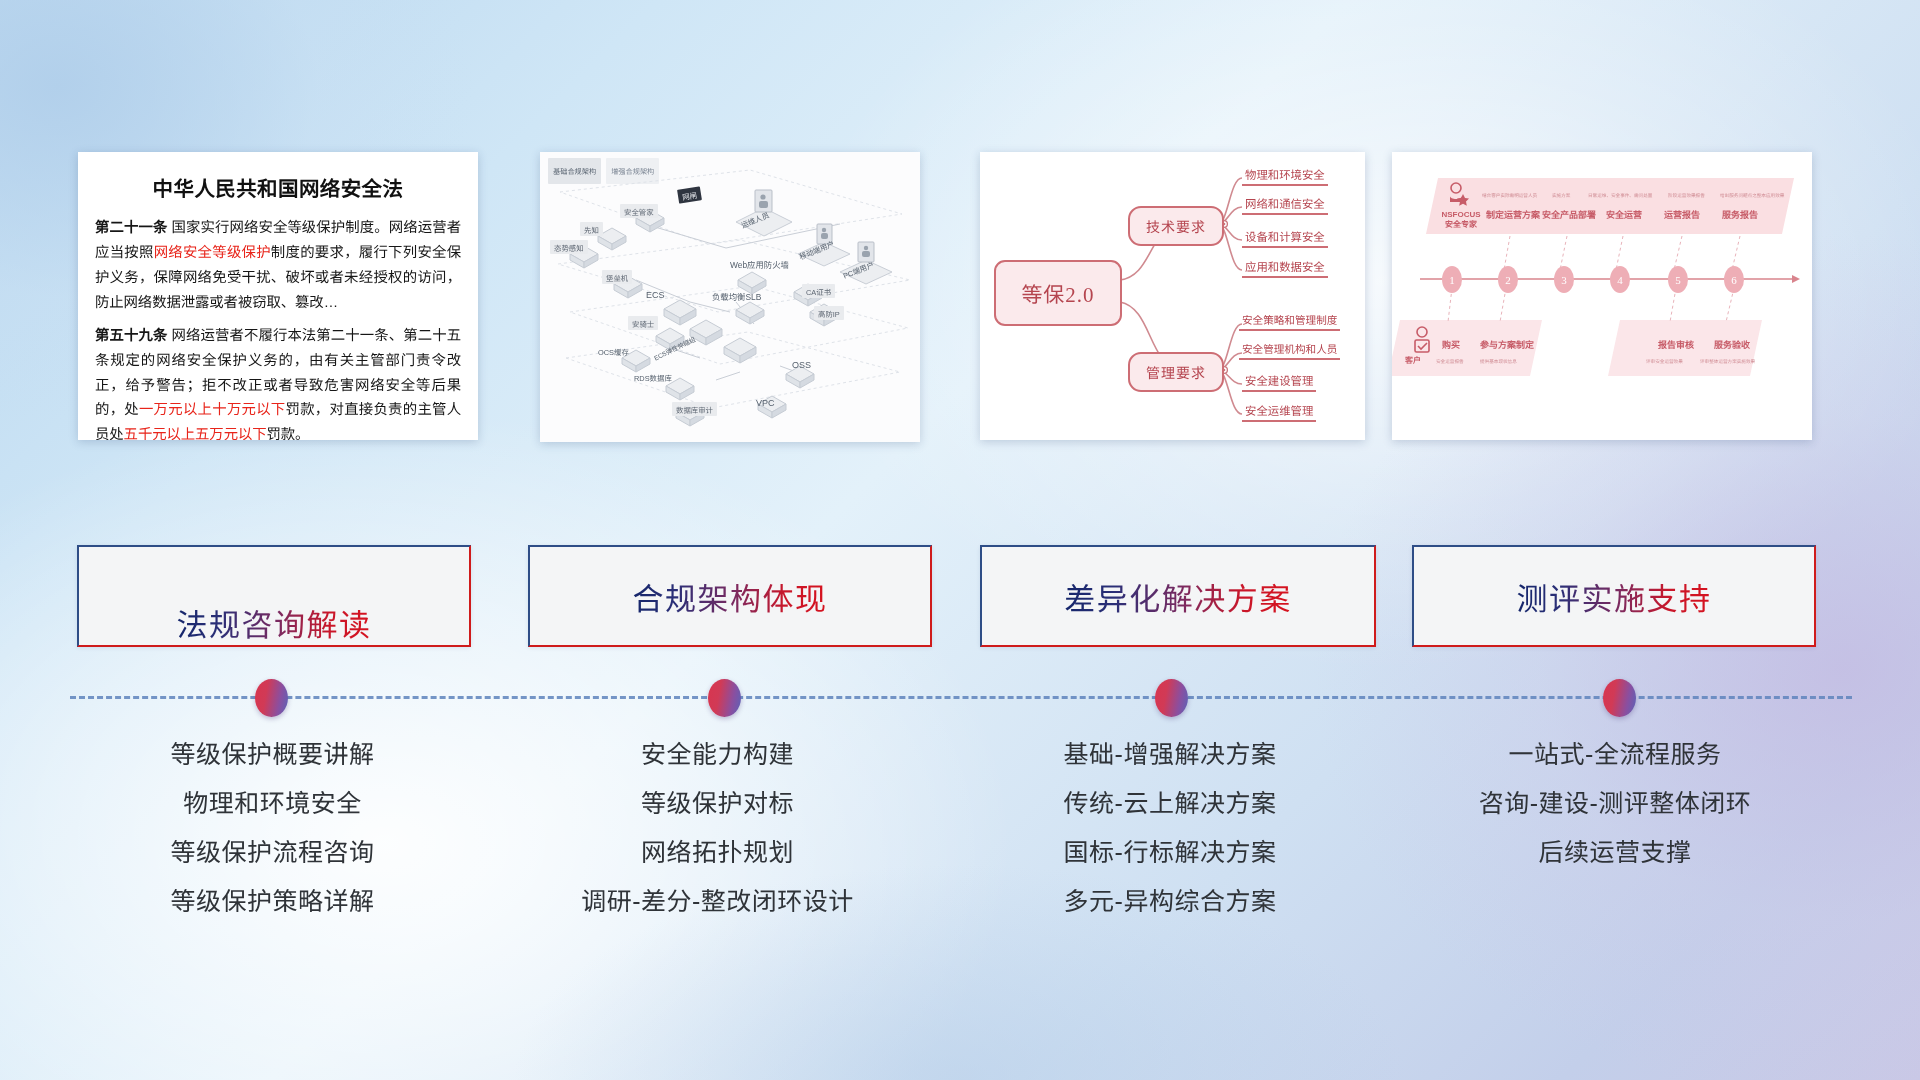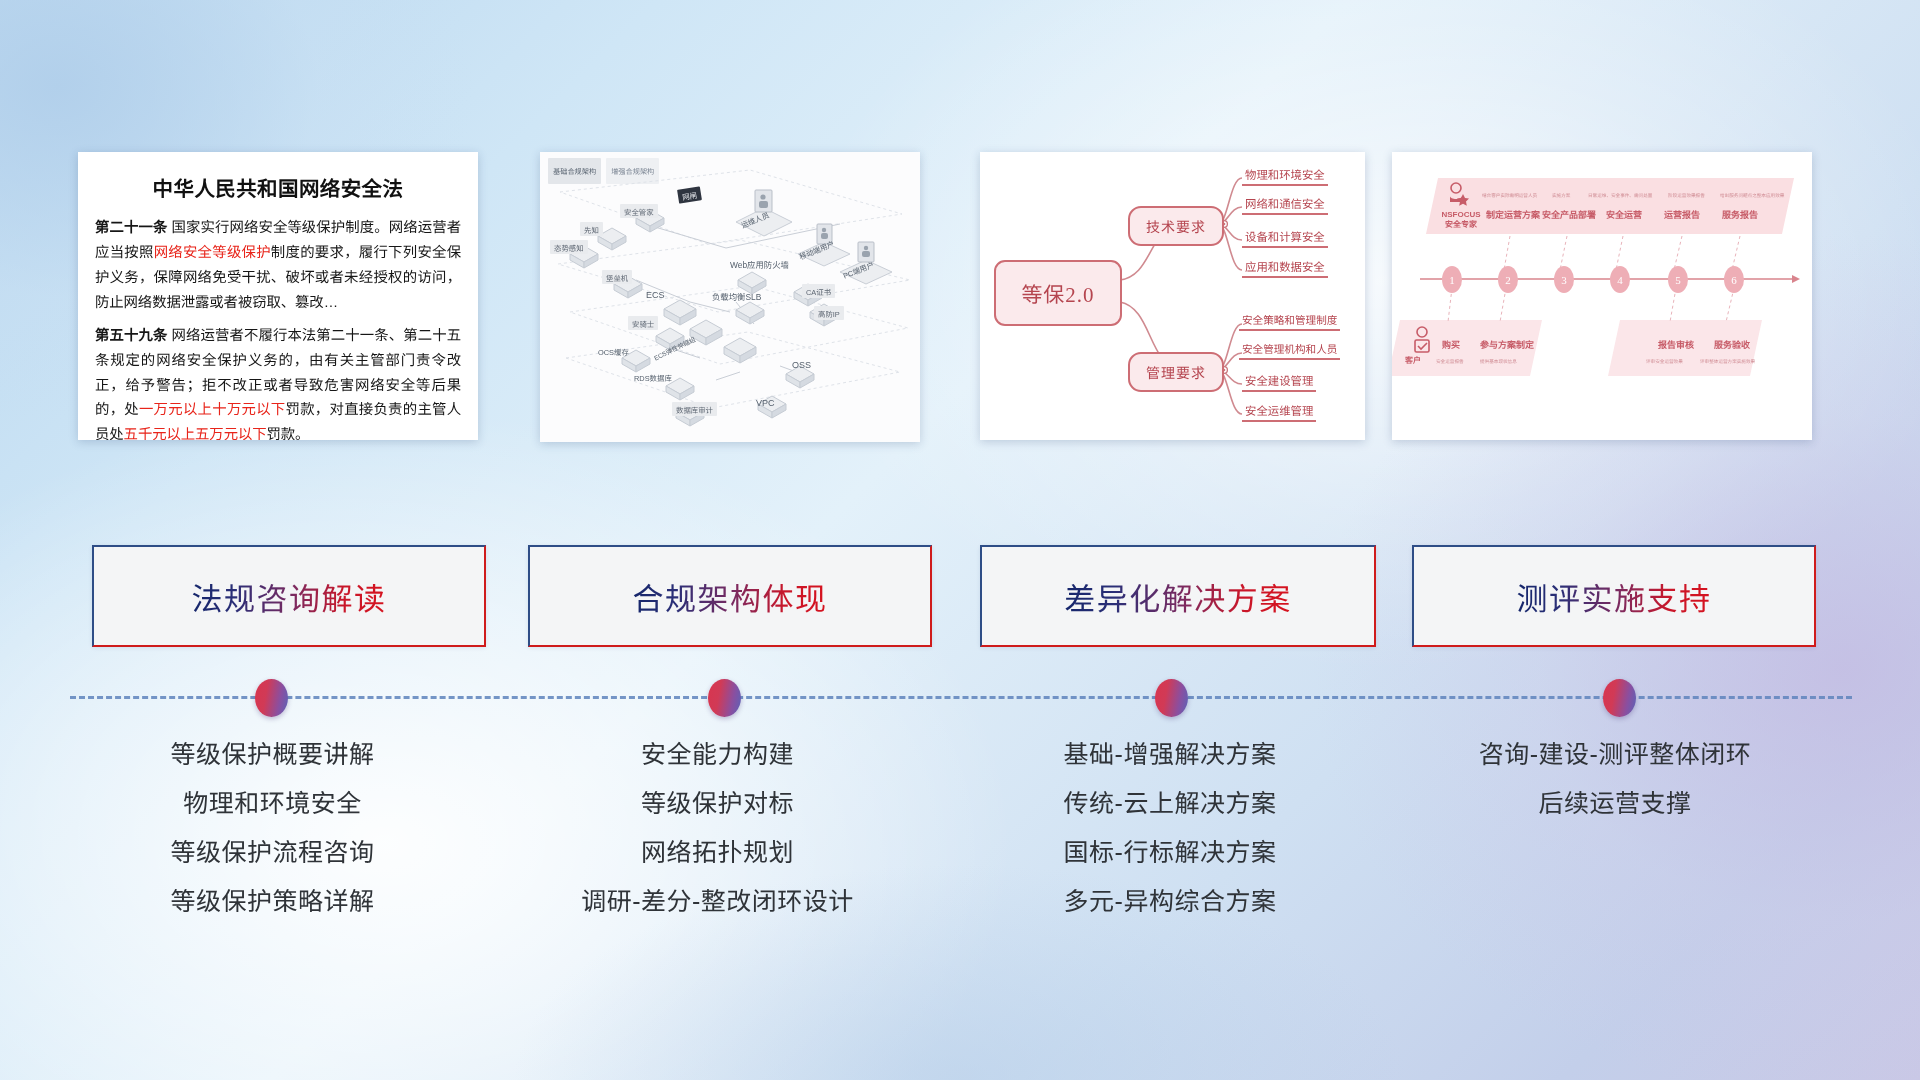--- a/index.html
+++ b/index.html
@@ -120,21 +120,21 @@
     border-right:2px solid #cf1b1b;border-bottom:2px solid #cf1b1b;
     display:flex;align-items:center;justify-content:center;
     box-shadow:0 1px 4px rgba(40,70,120,.10);
   }
   .headbox .htxt{
     font-size:31px;font-weight:500;letter-spacing:1.5px;
     background:linear-gradient(90deg,#15266b 0%,#2b2f77 22%,#7b2a60 52%,#c9172a 78%,#d6121e 100%);
     -webkit-background-clip:text;background-clip:text;color:transparent;
     -webkit-text-fill-color:transparent;
   }
-  .headbox.h1{left:92px;width:390px;}
+  .headbox.h1{left:77px;width:390px;align-items:flex-end;}
   .headbox.h2{left:528px;width:400px;}
   .headbox.h3{left:980px;width:392px;}
   .headbox.h4{left:1412px;width:400px;}
 
   
   .tl{position:absolute;left:0;top:668px;width:1920px;height:60px;}
   .tl-line{
     position:absolute;left:70px;top:28px;width:1782px;height:0;
     border-top:3px dashed #5f84bd;opacity:.85;
   }
@@ -483,18 +483,19 @@
       <div class="li">网络拓扑规划</div>
       <div class="li">调研-差分-整改闭环设计</div>
     </div>
     <div class="list l3">
       <div class="li">基础-增强解决方案</div>
       <div class="li">传统-云上解决方案</div>
       <div class="li">国标-行标解决方案</div>
       <div class="li">多元-异构综合方案</div>
     </div>
     <div class="list l4">
+      <div class="li">一站式-全流程服务</div>
       <div class="li">咨询-建设-测评整体闭环</div>
       <div class="li">后续运营支撑</div>
     </div>
   </div>
 
 </div>
 
 </body></html>

